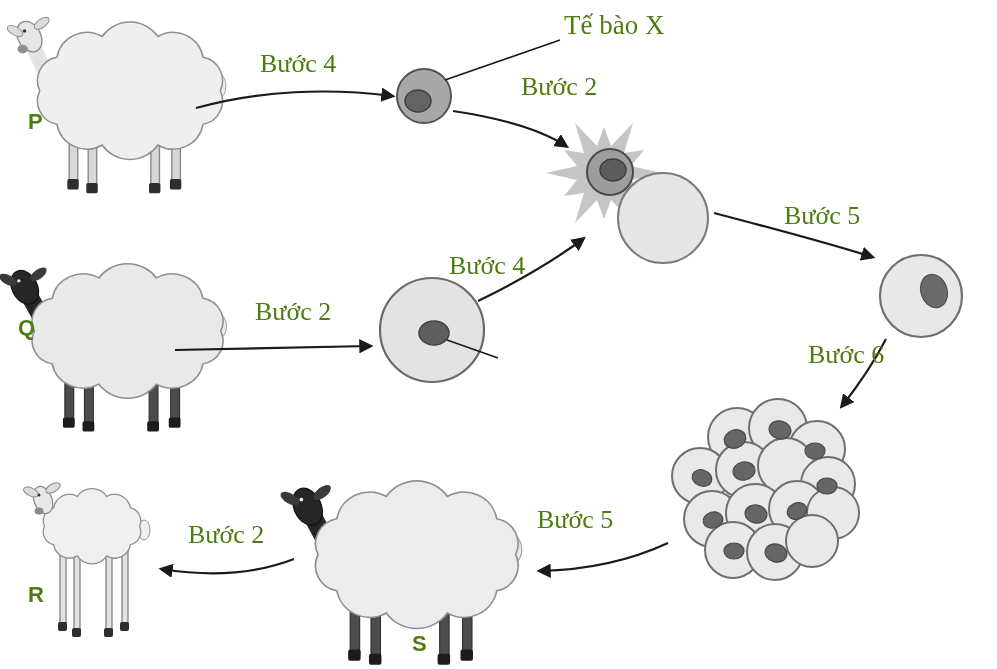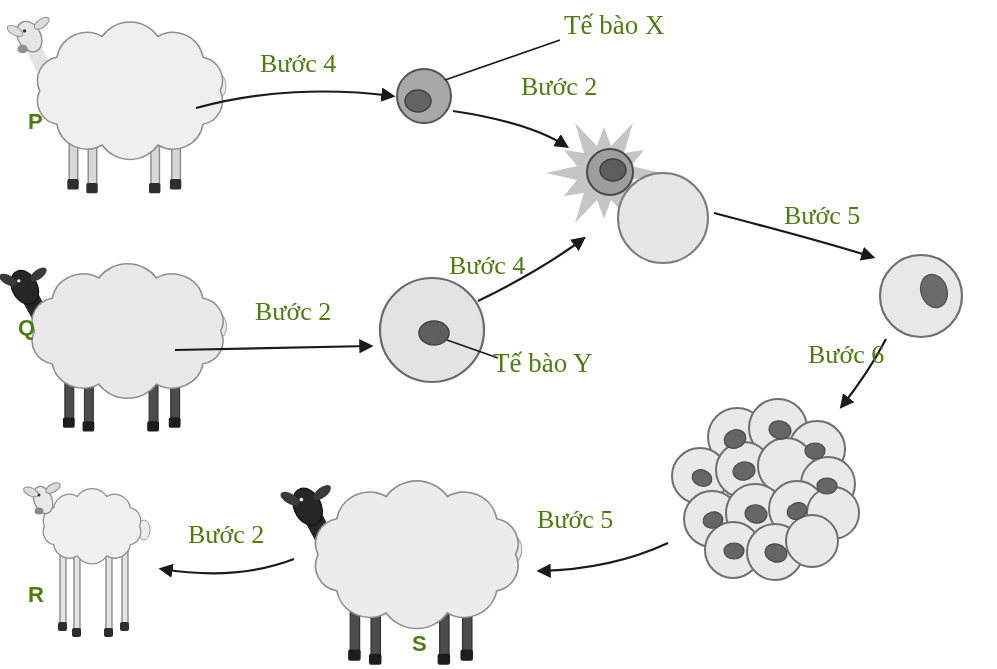--- a/index.html
+++ b/index.html
@@ -179,20 +179,19 @@
   <div class="lbl step" style="left:260px; top:50px;">Bước 4</div>
   <div class="lbl step" style="left:521px; top:73px;">Bước 2</div>
   <div class="lbl step" style="left:255px; top:298px;">Bước 2</div>
   <div class="lbl step" style="left:449px; top:252px;">Bước 4</div>
   <div class="lbl step" style="left:784px; top:202px;">Bước 5</div>
   <div class="lbl step" style="left:808px; top:341px;">Bước 6</div>
   <div class="lbl step" style="left:537px; top:506px;">Bước 5</div>
   <div class="lbl step" style="left:188px; top:521px;">Bước 2</div>
 
   <div class="lbl cell-label" style="left:564px; top:11px;">Tế bào X</div>
-  <div class="lbl cell-label" style="left:493px; top:349px;">Tế bào Y</div>
 
   <div class="lbl animal" style="left:28px; top:110px;">P</div>
   <div class="lbl animal" style="left:18px; top:316px;">Q</div>
   <div class="lbl animal" style="left:28px; top:583px;">R</div>
   <div class="lbl animal" style="left:412px; top:632px;">S</div>
 
 </div>
 
 </body></html>

